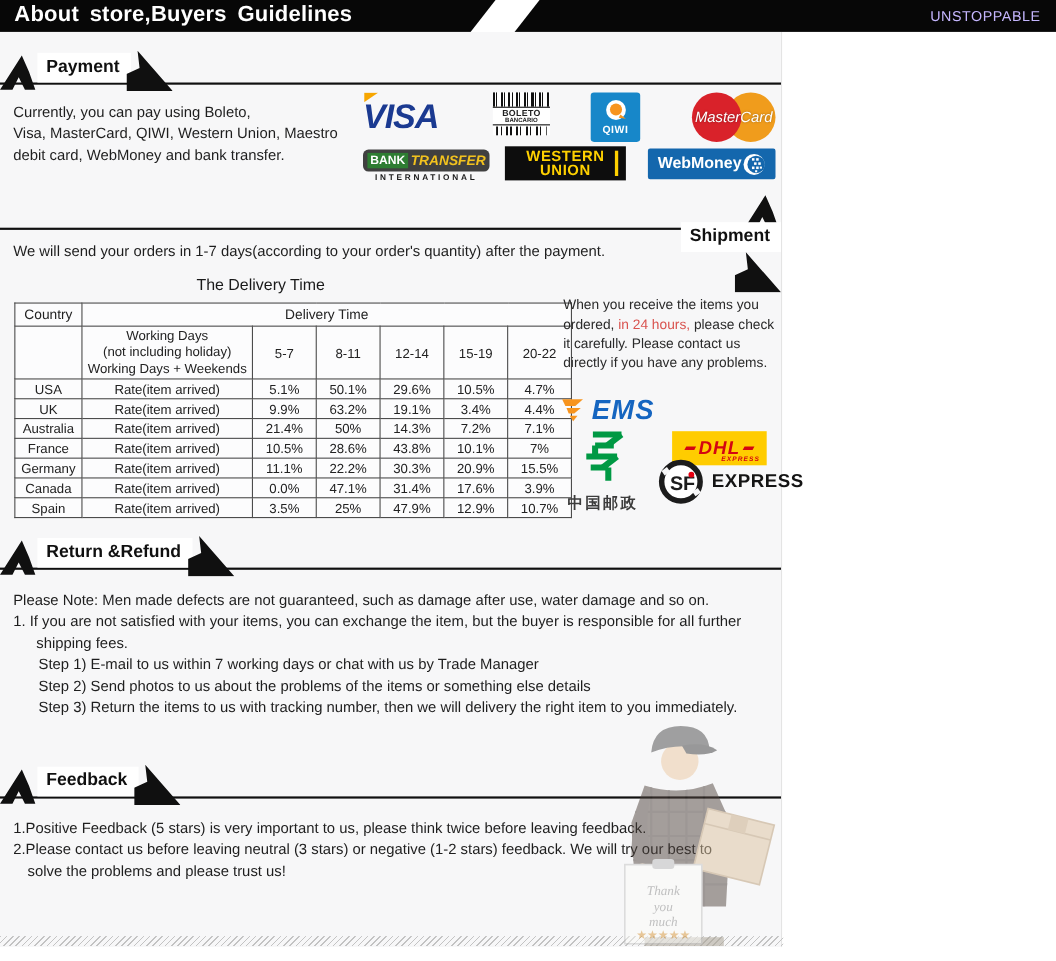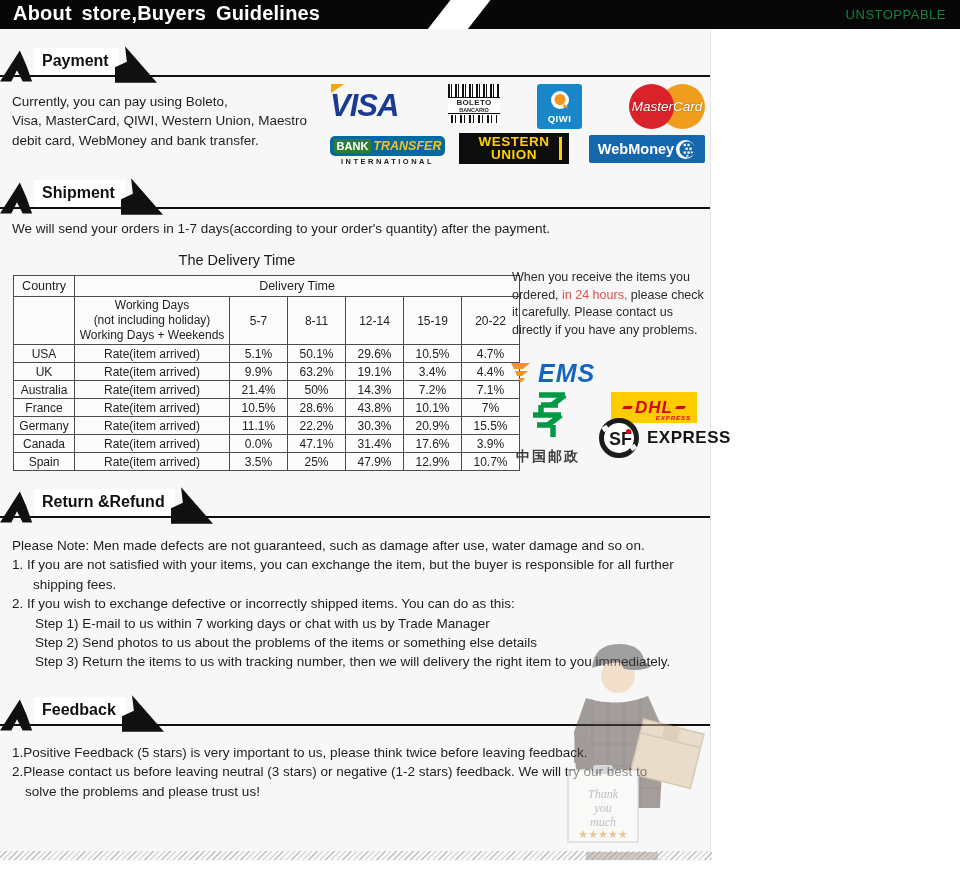--- a/index.html
+++ b/index.html
@@ -3,21 +3,21 @@
 <meta charset="utf-8">
 <style>
   html,body{margin:0;padding:0;background:#fff;}
   .page{position:relative;width:960px;height:874px;background:#fff;overflow:hidden;
         font-family:"Liberation Sans","DejaVu Sans",sans-serif;color:#222;}
   .content-bg{position:absolute;left:0;top:29px;width:710px;height:832px;background:#f7f7f8;border-right:1px solid #e4e4e4;}
   
   .topbar{position:absolute;left:0;top:0;width:960px;height:29px;background:#070707;overflow:hidden;}
   .topbar-title{position:absolute;left:13px;top:2px;color:#fff;font-size:20px;font-weight:800;word-spacing:4px;letter-spacing:.2px;}
   .topbar-slash{position:absolute;left:438px;top:-6px;width:40px;height:44px;background:#fff;transform:skewX(-38deg);}
-  .topbar-brand{position:absolute;right:14px;top:7px;color:#15803d;font-size:13px;letter-spacing:.5px;}
+  .topbar-brand{position:absolute;right:14px;top:7px;color:#c4b5fd;font-size:13px;letter-spacing:.5px;}
   
   .sec-head{position:absolute;left:0;width:710px;height:30px;border-bottom:2px solid #101010;display:flex;align-items:flex-end;}
   .pennant-left{width:34px;height:33px;margin-bottom:-8px;fill:#101010;flex:0 0 auto;}
   .sec-label{background:#fff;font-size:16px;font-weight:700;color:#101010;padding:4px 10px 5px 8px;white-space:nowrap;}
   .pennant-right{width:42px;height:37px;margin-bottom:-8px;margin-left:-4px;fill:#101010;flex:0 0 auto;}
   
   .tblock{position:absolute;font-size:13.5px;line-height:19.4px;color:#1e1e1e;}
   .indent1{padding-left:21px;}
   .indent2{padding-left:23px;}
   .indentf{padding-left:13px;}
@@ -43,42 +43,42 @@
   .bars-bottom{height:8px;width:88%;margin:1px auto 0;background:repeating-linear-gradient(90deg,#111 0,#111 2px,#fff 2px,#fff 4px,#111 4px,#111 5px,#fff 5px,#fff 9px);}
   .boleto-t1{font-size:8px;font-weight:900;letter-spacing:.3px;border-top:1px solid #111;}
   .boleto-t2{font-size:5.5px;font-weight:700;border-bottom:1px solid #111;}
   .qiwi{left:537px;top:84px;width:45px;height:45px;background:#1787c9;border-radius:3px;display:flex;flex-direction:column;align-items:center;justify-content:center;}
   .qiwi-label{color:#fff;font-size:9.5px;font-weight:800;letter-spacing:.5px;margin-top:1px;}
   .mastercard{left:627px;top:83px;width:80px;height:47px;}
   .mc-orange{position:absolute;left:33px;top:1px;width:45px;height:45px;border-radius:50%;background:#f09c1c;}
   .mc-red{position:absolute;left:2px;top:1px;width:45px;height:45px;border-radius:50%;background:#d9222a;}
   .mc-text{position:absolute;left:0;right:0;top:16px;text-align:center;color:#fff;font-style:italic;font-weight:400;font-size:13.5px;text-shadow:0 0 2px rgba(0,0,0,.4);}
   .banktransfer{left:330px;top:136px;width:115px;text-align:center;}
-  .bt-box{background:#0369a1;border-radius:5px;padding:3px 4px;display:flex;align-items:center;justify-content:center;gap:2px;}
+  .bt-box{background:#404040;border-radius:5px;padding:3px 4px;display:flex;align-items:center;justify-content:center;gap:2px;}
   .bt-bank{background:#2e7d32;color:#fff;font-weight:900;font-size:11px;padding:1px 3px;}
   .bt-transfer{color:#f2c21e;font-style:italic;font-weight:900;font-size:12.5px;}
   .bt-sub{font-size:7.5px;font-weight:700;letter-spacing:2.5px;color:#1a1a1a;margin-top:1px;}
   .westernunion{left:459px;top:133px;width:110px;height:31px;background:#0d0d0d;display:flex;align-items:center;justify-content:center;}
   .wu-text{color:#ffd100;font-weight:900;font-size:13.5px;line-height:12.5px;text-align:center;letter-spacing:.5px;}
   .wu-bar{position:absolute;right:7px;top:4px;bottom:4px;width:3px;background:#ffd100;}
   .webmoney{left:589px;top:135px;width:116px;height:28px;background:#1467ad;border-radius:2px;display:flex;align-items:center;justify-content:center;gap:1px;}
   .wm-text{color:#fff;font-size:14.5px;font-weight:600;}
   
   .ems{left:511px;top:359px;display:flex;align-items:center;gap:2px;}
   .ems-text{color:#1565c0;font-style:italic;font-weight:900;font-size:25px;letter-spacing:1px;}
   .dhl{left:611px;top:352px;width:86px;height:31px;background:#ffcc00;display:flex;align-items:center;justify-content:center;margin-top:40px;}
   .dhl-text{color:#d40511;font-style:italic;font-weight:900;font-size:17px;letter-spacing:1px;}
   .dhl-dash{width:9px;height:3px;background:#d40511;margin:0 3px;transform:skewX(-30deg);}
   .dhl-sub{position:absolute;right:6px;bottom:2px;font-size:6px;font-style:italic;font-weight:700;color:#d40511;letter-spacing:1px;}
   .chinapost{left:512px;top:390px;width:72px;text-align:center;}
   .cp-text{font-size:14px;font-weight:700;color:#3c3c3c;letter-spacing:2px;margin-top:2px;}
   .sf{left:597px;top:416px;display:flex;align-items:center;gap:6px;}
   .sf-text{font-size:17px;font-weight:800;color:#141414;letter-spacing:.5px;}
   
-  .figure{position:absolute;left:540px;top:636px;width:172px;height:210px;opacity:.5;}
+  .figure{position:absolute;left:540px;top:652px;width:172px;height:210px;opacity:.5;}
   .hatch{position:absolute;left:0;top:851px;width:712px;height:9px;
          background:repeating-linear-gradient(135deg,#c3c3c3 0,#c3c3c3 1px,transparent 1px,transparent 4px);}
   .fig-shadow{position:absolute;left:586px;top:852px;width:72px;height:8px;background:#aca495;opacity:.55;}
 </style>
 </head>
 <body>
 
 <div class="page">
   <div class="content-bg"></div>
 
@@ -155,21 +155,21 @@
         <rect x="13" y="5" width="2.4" height="2.4" fill="#fff"></rect>
       <rect x="11" y="9" width="2.4" height="2.4" fill="#fff"></rect>
         <rect x="15" y="9" width="2.4" height="2.4" fill="#fff"></rect>
       <rect x="9" y="13" width="2.4" height="2.4" fill="#fff"></rect>
         <rect x="13" y="13" width="2.4" height="2.4" fill="#fff"></rect>
       <rect x="16.5" y="13" width="2" height="2" fill="#fff"></rect>
         <rect x="12" y="16.5" width="2" height="2" fill="#fff"></rect>
     </svg>
   </div>
 
-  <div class="sec-head" style="top:177px;">
+  <div class="sec-head" style="top:177px;flex-direction:column;">
     <svg class="pennant-left" viewBox="0 0 36 34">
         <path d="M21 0 L0 33 H12 L18 21 L24 33 H34 L28 16 Z"></path>
       </svg>
     <div class="sec-label">Shipment</div>
     <svg class="pennant-right" viewBox="0 0 46 40">
         <path d="M11 0 L46 40 H0 V23 L13 17 Z"></path>
       </svg>
   </div>
 
   <div class="tblock" style="left:12px;top:219px;">We will send your orders in 1-7 days(according to your order's quantity) after the payment.</div>
@@ -315,21 +315,20 @@
     <div class="sec-label">Return &amp;Refund</div>
     <svg class="pennant-right" viewBox="0 0 46 40">
         <path d="M11 0 L46 40 H0 V23 L13 17 Z"></path>
       </svg>
   </div>
 
   <div class="tblock" style="left:12px;top:536px;width:698px;">
     <div>Please Note: Men made defects are not guaranteed, such as damage after use, water  damage and so on.</div>
     <div>1. If you are not satisfied with your items, you can exchange the item, but the buyer is responsible for all further</div>
     <div class="indent1">shipping fees.</div>
-    <div>2. If you wish to exchange defective or incorrectly shipped items. You can do as this:</div>
     <div class="indent2">Step 1) E-mail to us within 7 working days or chat with us by Trade Manager</div>
     <div class="indent2">Step 2) Send photos to us about the problems of the items or something else details</div>
     <div class="indent2">Step 3) Return the items to us with tracking number, then we will delivery the right item to you immediately.</div>
   </div>
 
   <div class="sec-head" style="top:694px;">
     <svg class="pennant-left" viewBox="0 0 36 34">
         <path d="M21 0 L0 33 H12 L18 21 L24 33 H34 L28 16 Z"></path>
       </svg>
     <div class="sec-label">Feedback</div>

